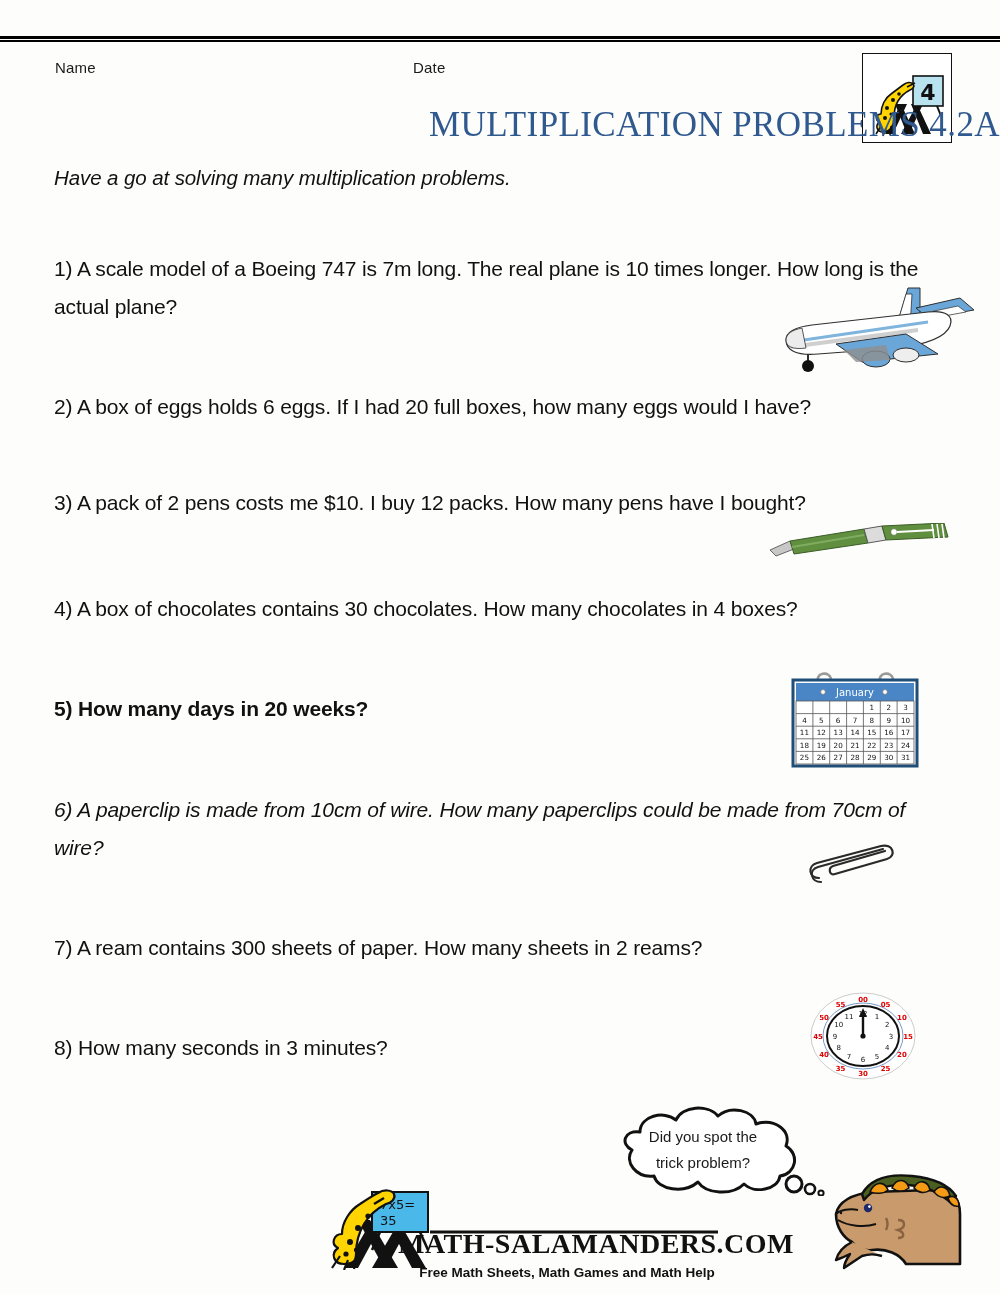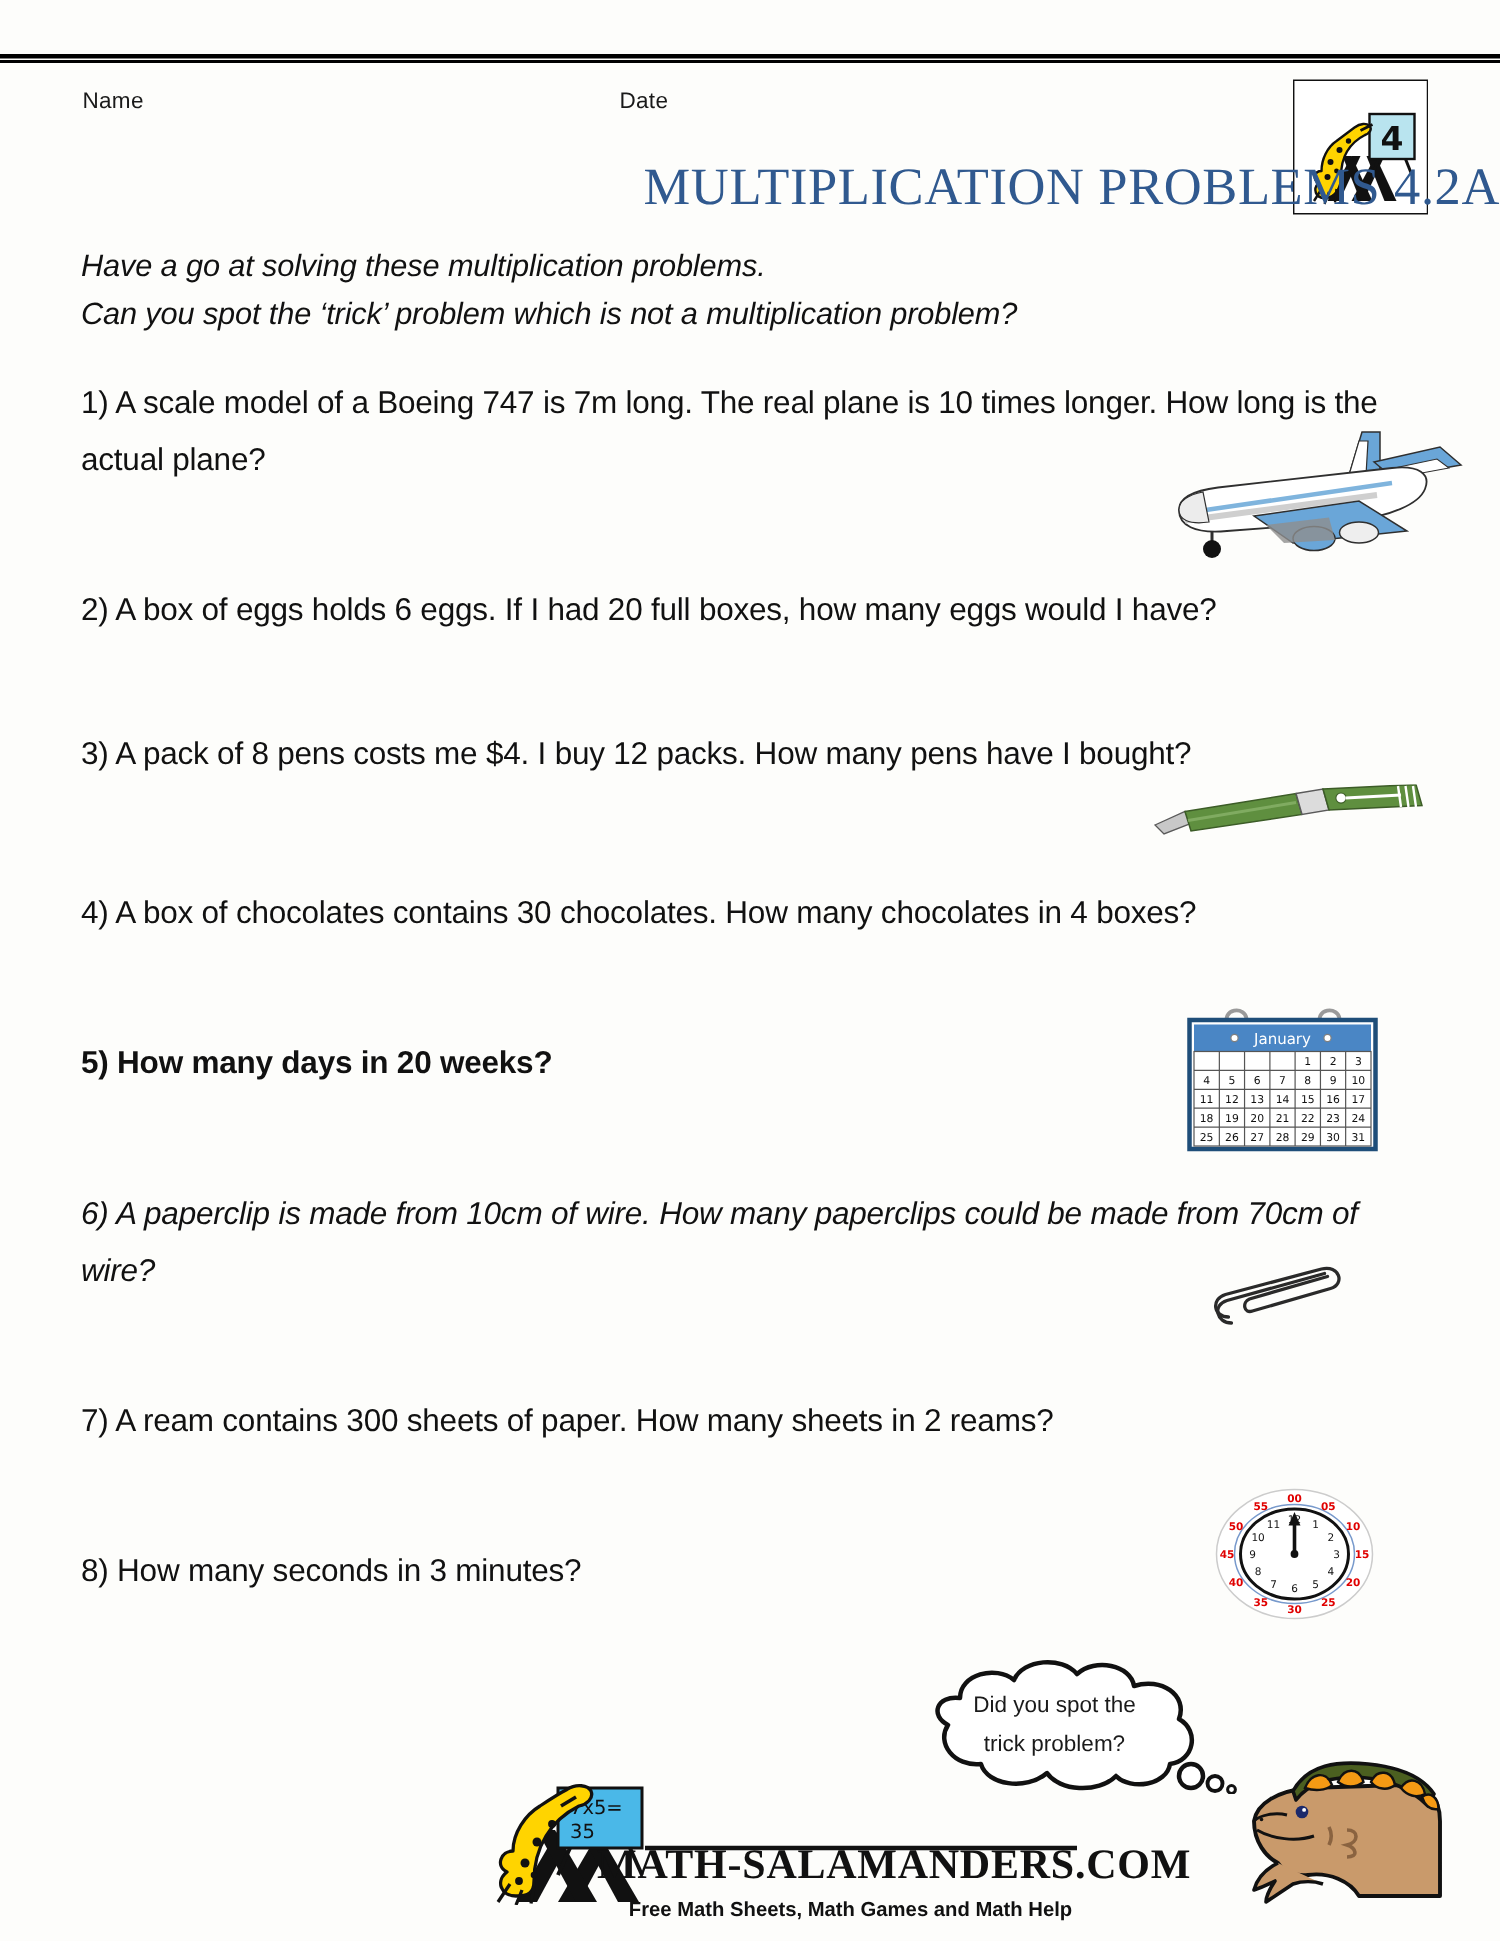--- a/index.html
+++ b/index.html
@@ -238,27 +238,26 @@
       <path d="M18 72 L13 80 M23 74 L20 82 M28 72 L27 81" stroke="#111" stroke-width="1.6" fill="none"></path>
 
       <path d="M44 33 L52 29" stroke="#111" stroke-width="1.8" fill="none"></path>
     </g>
   </svg>
 </div>
 
 <div class="worksheet-title">MULTIPLICATION PROBLEMS 4.2A</div>
 
 <div class="instructions">
-  <div>Have a go at solving these multiplication problems.</div>
-  <div>Can you spot the ‘trick’ problem which is not a multiplication problem?</div>
+  <div>Have a go at solving many multiplication problems.</div>
 </div>
 
 <div class="problem p1">1) A scale model of a Boeing 747 is 7m long. The real plane is 10 times longer. How long is the actual plane?</div>
 <div class="problem p2">2) A box of eggs holds 6 eggs. If I had 20 full boxes, how many eggs would I have?</div>
-<div class="problem p3">3) A pack of 8 pens costs me $4. I buy 12 packs. How many pens have I bought?</div>
+<div class="problem p3">3) A pack of 2 pens costs me $10. I buy 12 packs. How many pens have I bought?</div>
 <div class="problem p4">4) A box of chocolates contains 30 chocolates. How many chocolates in 4 boxes?</div>
 <div class="problem p5">5) How many days in 20 weeks?</div>
 <div class="problem p6">6) A paperclip is made from 10cm of wire. How many paperclips could be made from 70cm of wire?</div>
 <div class="problem p7">7)  A ream contains 300 sheets of paper. How many sheets in 2 reams?</div>
 <div class="problem p8">8) How many seconds in 3 minutes?</div>
 
 <svg class="art-plane" viewBox="0 0 200 92">
 
   <path d="M118 46 L130 6 L142 6 L142 44 Z" fill="#6aa6d8" stroke="#2f2f2f" stroke-width="1"></path>
   <path d="M118 46 L128 12 L134 12 L132 46 Z" fill="#ffffff" stroke="#2f2f2f" stroke-width="0.8"></path>

